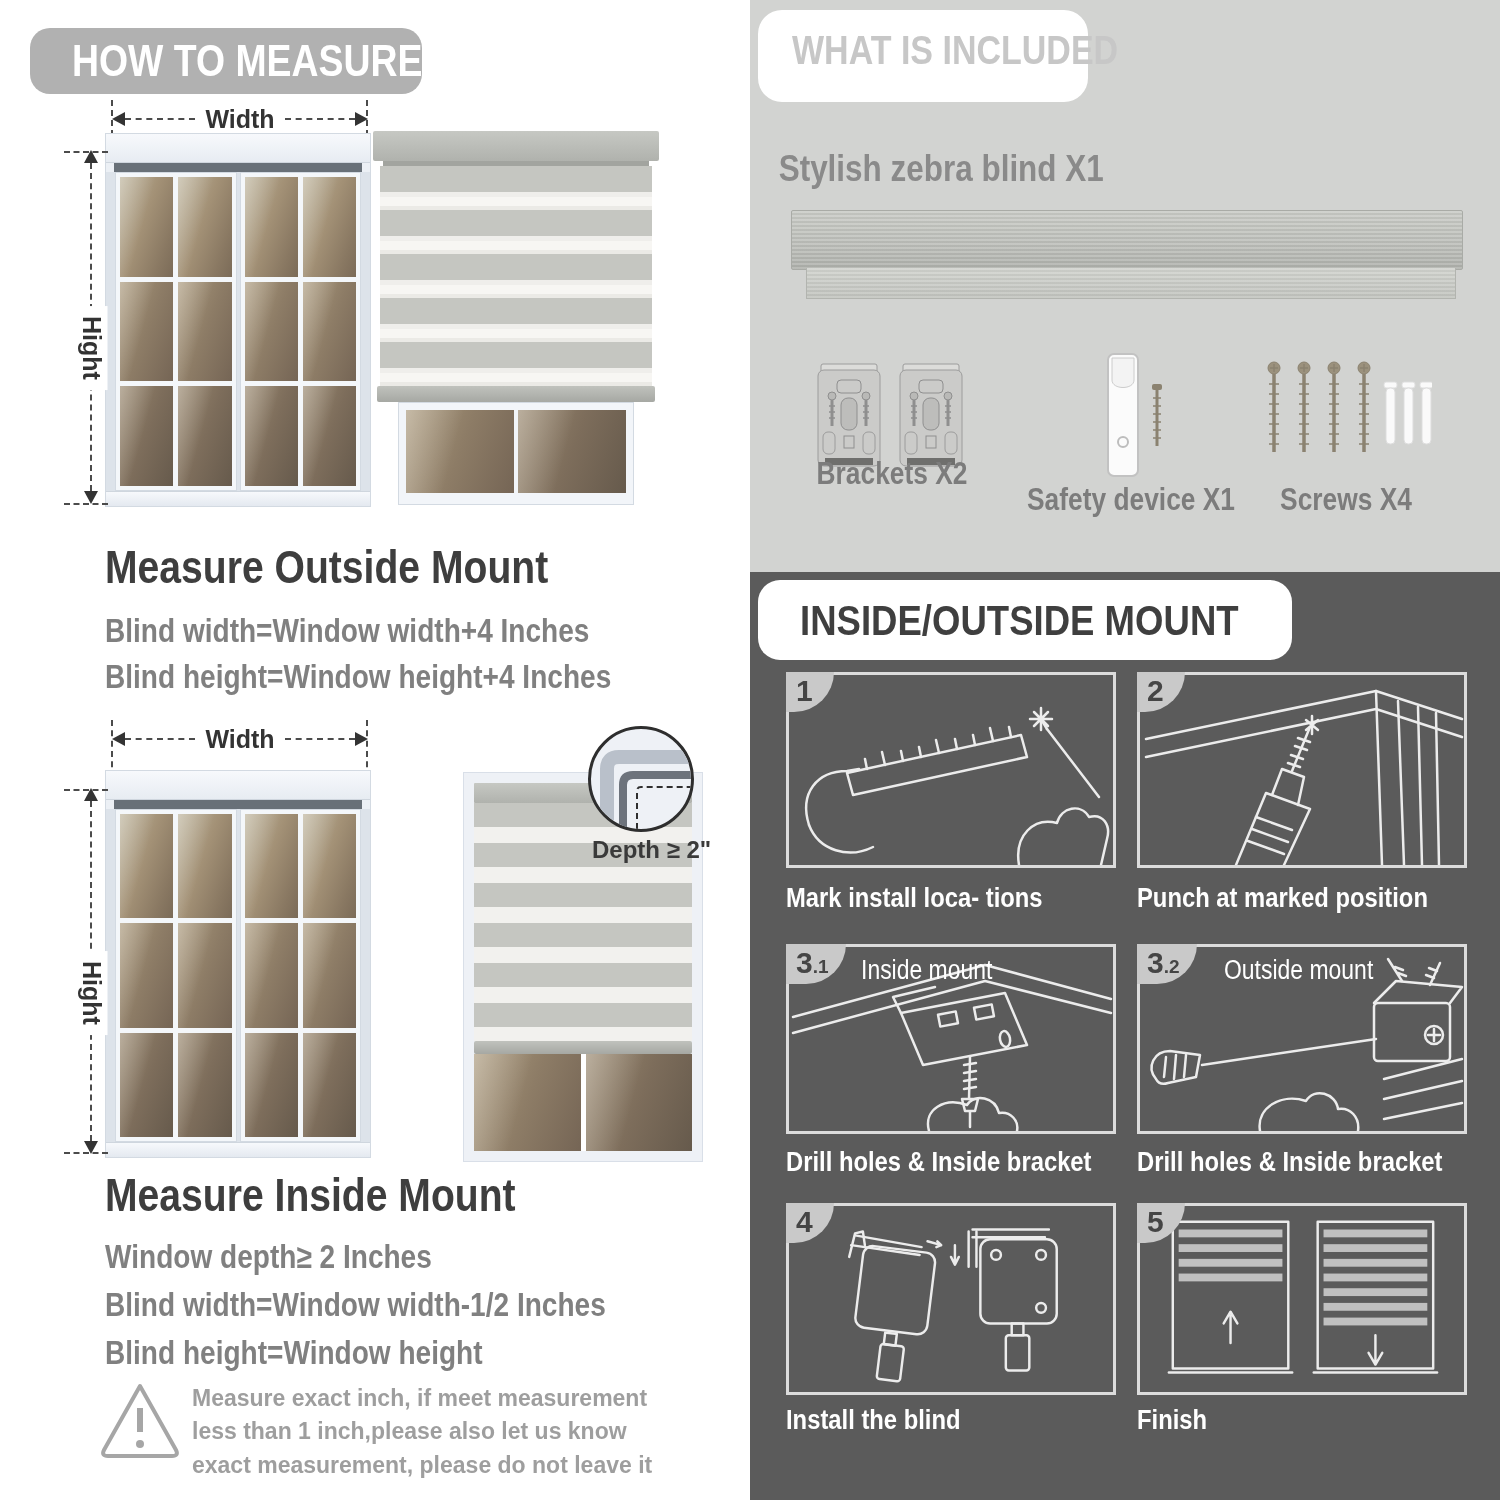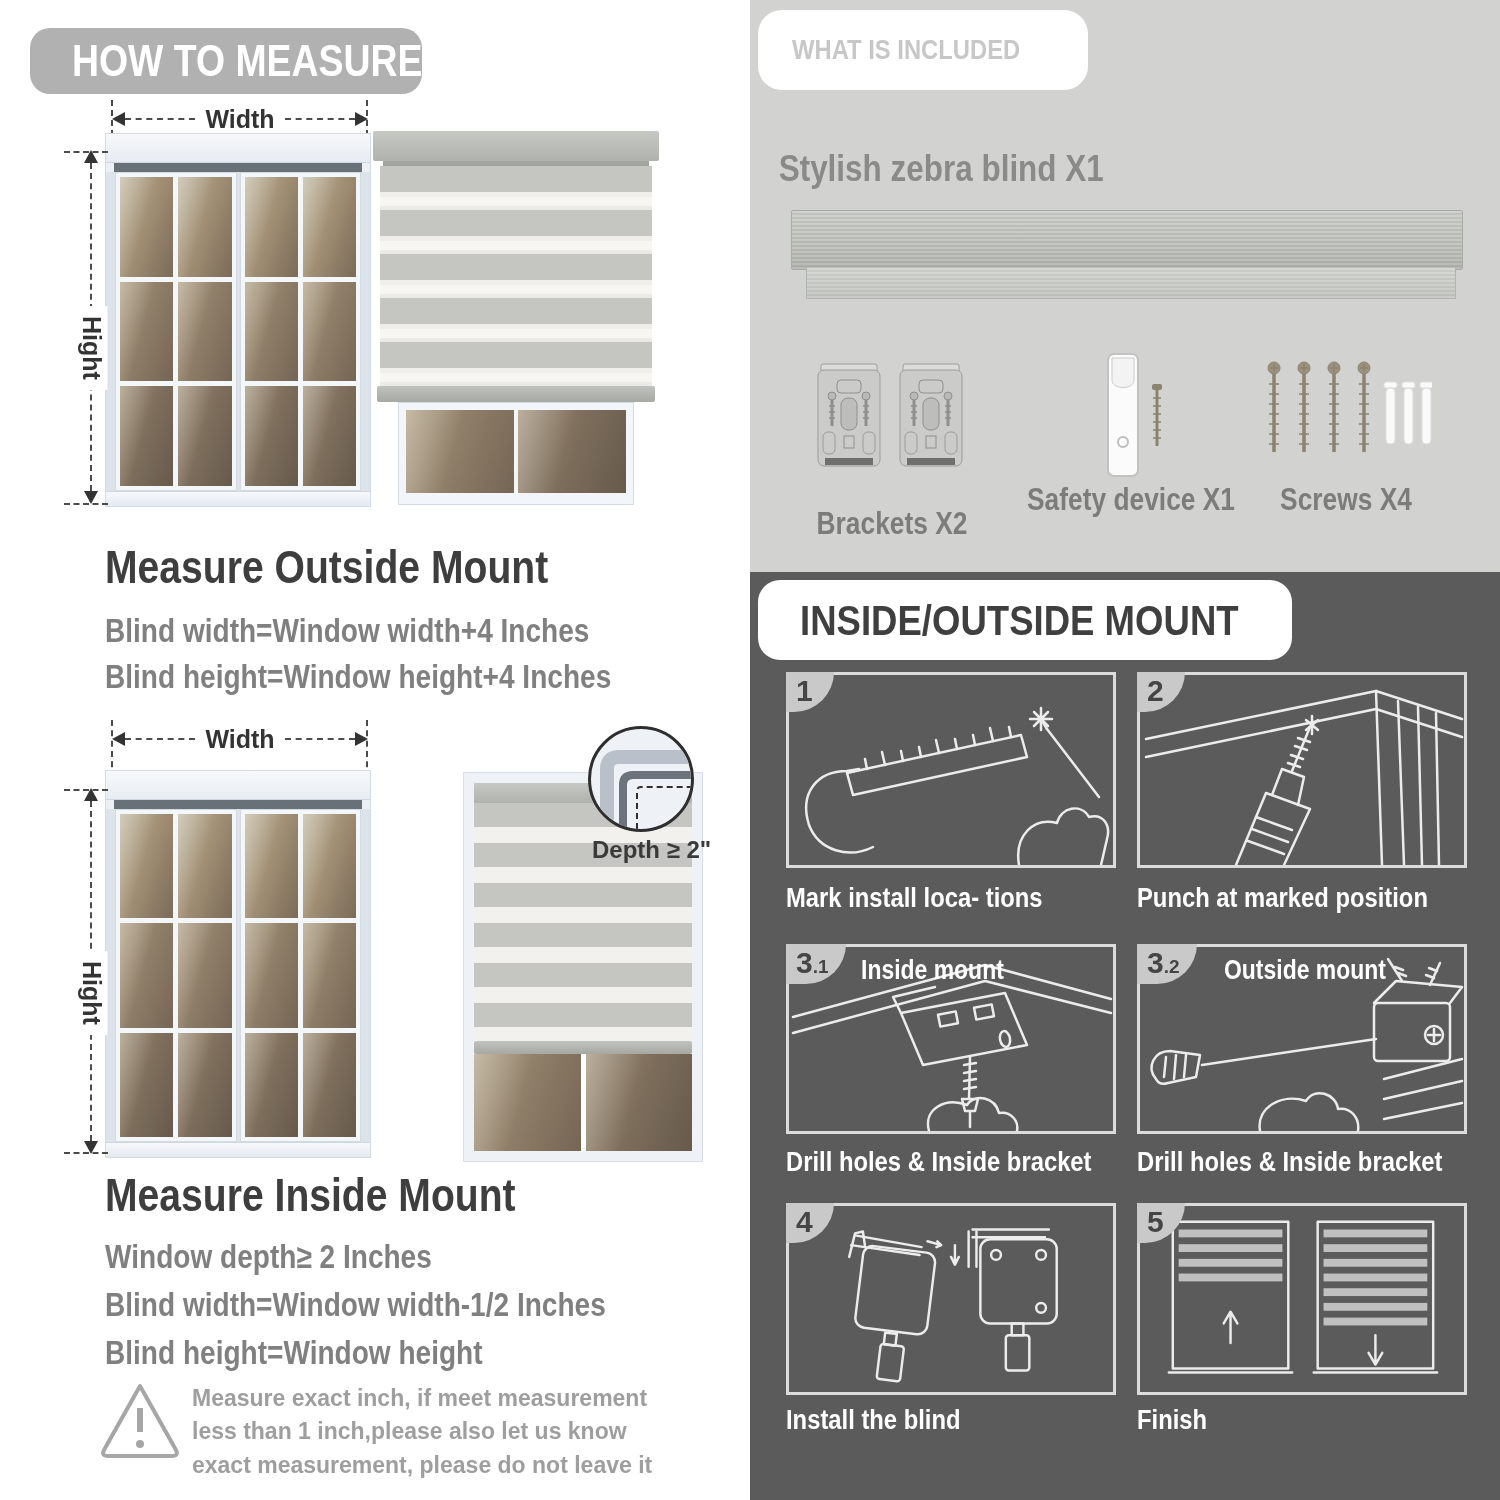--- a/index.html
+++ b/index.html
@@ -71,21 +71,21 @@
   .item-label{font-size:31px;font-weight:bold;color:#7c7c7c;transform:translateX(-50%);white-space:nowrap;}
 
   
   #panel-mount{left:750px;top:572px;width:750px;height:928px;background:#5b5b5b;}
   .step-panel{position:absolute;border:3px solid #dcdcdc;box-sizing:border-box;}
   .badge{position:absolute;top:-3px;left:-3px;width:48px;height:40px;background:#c9c9c9;
          border-radius:0 0 44px 0;color:#454545;font-weight:bold;font-size:30px;
          padding:1px 0 0 10px;box-sizing:border-box;line-height:36px;}
   .badge-wide{width:60px;}
   .badge .sub{font-size:19px;}
-  .step-label{position:absolute;color:#fff;font-size:27px;font-weight:bold;}
+  .step-label{position:absolute;color:#fff;font-size:27px;font-weight:normal;}
   .caption{position:absolute;color:#fff;font-size:28px;font-weight:bold;}
   .lineart{stroke:#ececec;stroke-width:2.5;fill:none;stroke-linecap:round;stroke-linejoin:round;}
   .lineart .fillstripe{fill:#d2d2d2;stroke:none;opacity:.85;}
 
   .callout{border-radius:50%;border:3px solid #2e2e2e;background:#eef1f6;overflow:hidden;box-sizing:border-box;}
 </style>
 </head>
 <body>
 
 <div id="canvas">
@@ -243,21 +243,21 @@
 
   <svg class="abs" style="left:98px;top:1378px;" width="84" height="84" viewBox="0 0 84 84">
     <path d="M42,8 L78,72 Q81,78 74,78 L10,78 Q3,78 6,72 Z" fill="none" stroke="#a6a6a6" stroke-width="4" stroke-linejoin="round"></path>
     <line x1="42" y1="30" x2="42" y2="54" stroke="#a6a6a6" stroke-width="6"></line>
     <circle cx="42" cy="66" r="4" fill="#a6a6a6"></circle>
   </svg>
   <div class="abs warn-text" style="left:192px;top:1382px;">Measure exact inch, if meet measurement less than 1 inch,please also let us know exact measurement, please do not leave it</div>
 
   <div class="abs" id="panel-included"></div>
 
-  <div class="abs pill-white" style="left:758px;top:10px;width:330px;height:80px;line-height:80px;padding-left:34px;font-size:28px;box-sizing:border-box;color:#c7c7c7;">
+  <div class="abs pill-white" style="left:758px;top:10px;width:330px;height:92px;line-height:80px;padding-left:34px;font-size:40px;box-sizing:border-box;color:#c7c7c7;">
     <span class="cond">WHAT IS INCLUDED</span>
   </div>
 
   <div class="abs included-title" style="left:750px;top:148px;">
     <span class="cond-c">Stylish zebra blind X1</span>
   </div>
 
   <div class="abs headrail-main" style="left:791px;top:210px;width:670px;height:58px;"></div>
   <div class="abs headrail-lip" style="left:806px;top:268px;width:648px;height:30px;"></div>
 
@@ -325,21 +325,21 @@
     <g fill="rgba(253,253,253,.92)" stroke="#dddddd">
       <rect x="122" y="26" width="13" height="6" rx="2"></rect>
         <rect x="124" y="32" width="9" height="56" rx="4"></rect>
       <rect x="140" y="26" width="13" height="6" rx="2"></rect>
         <rect x="142" y="32" width="9" height="56" rx="4"></rect>
       <rect x="158" y="26" width="13" height="6" rx="2"></rect>
         <rect x="160" y="32" width="9" height="56" rx="4"></rect>
     </g>
   </svg>
 
-  <div class="abs item-label" style="left:892px;top:506px;">
+  <div class="abs item-label" style="left:892px;top:456px;">
     <span class="cond-c">Brackets X2</span>
   </div>
   <div class="abs item-label" style="left:1131px;top:482px;">
     <span class="cond-c">Safety device X1</span>
   </div>
   <div class="abs item-label" style="left:1346px;top:482px;text-align:center;">
     <span class="cond-c">Screws X4</span>
   </div>
 
   <div class="abs" id="panel-mount"></div>

